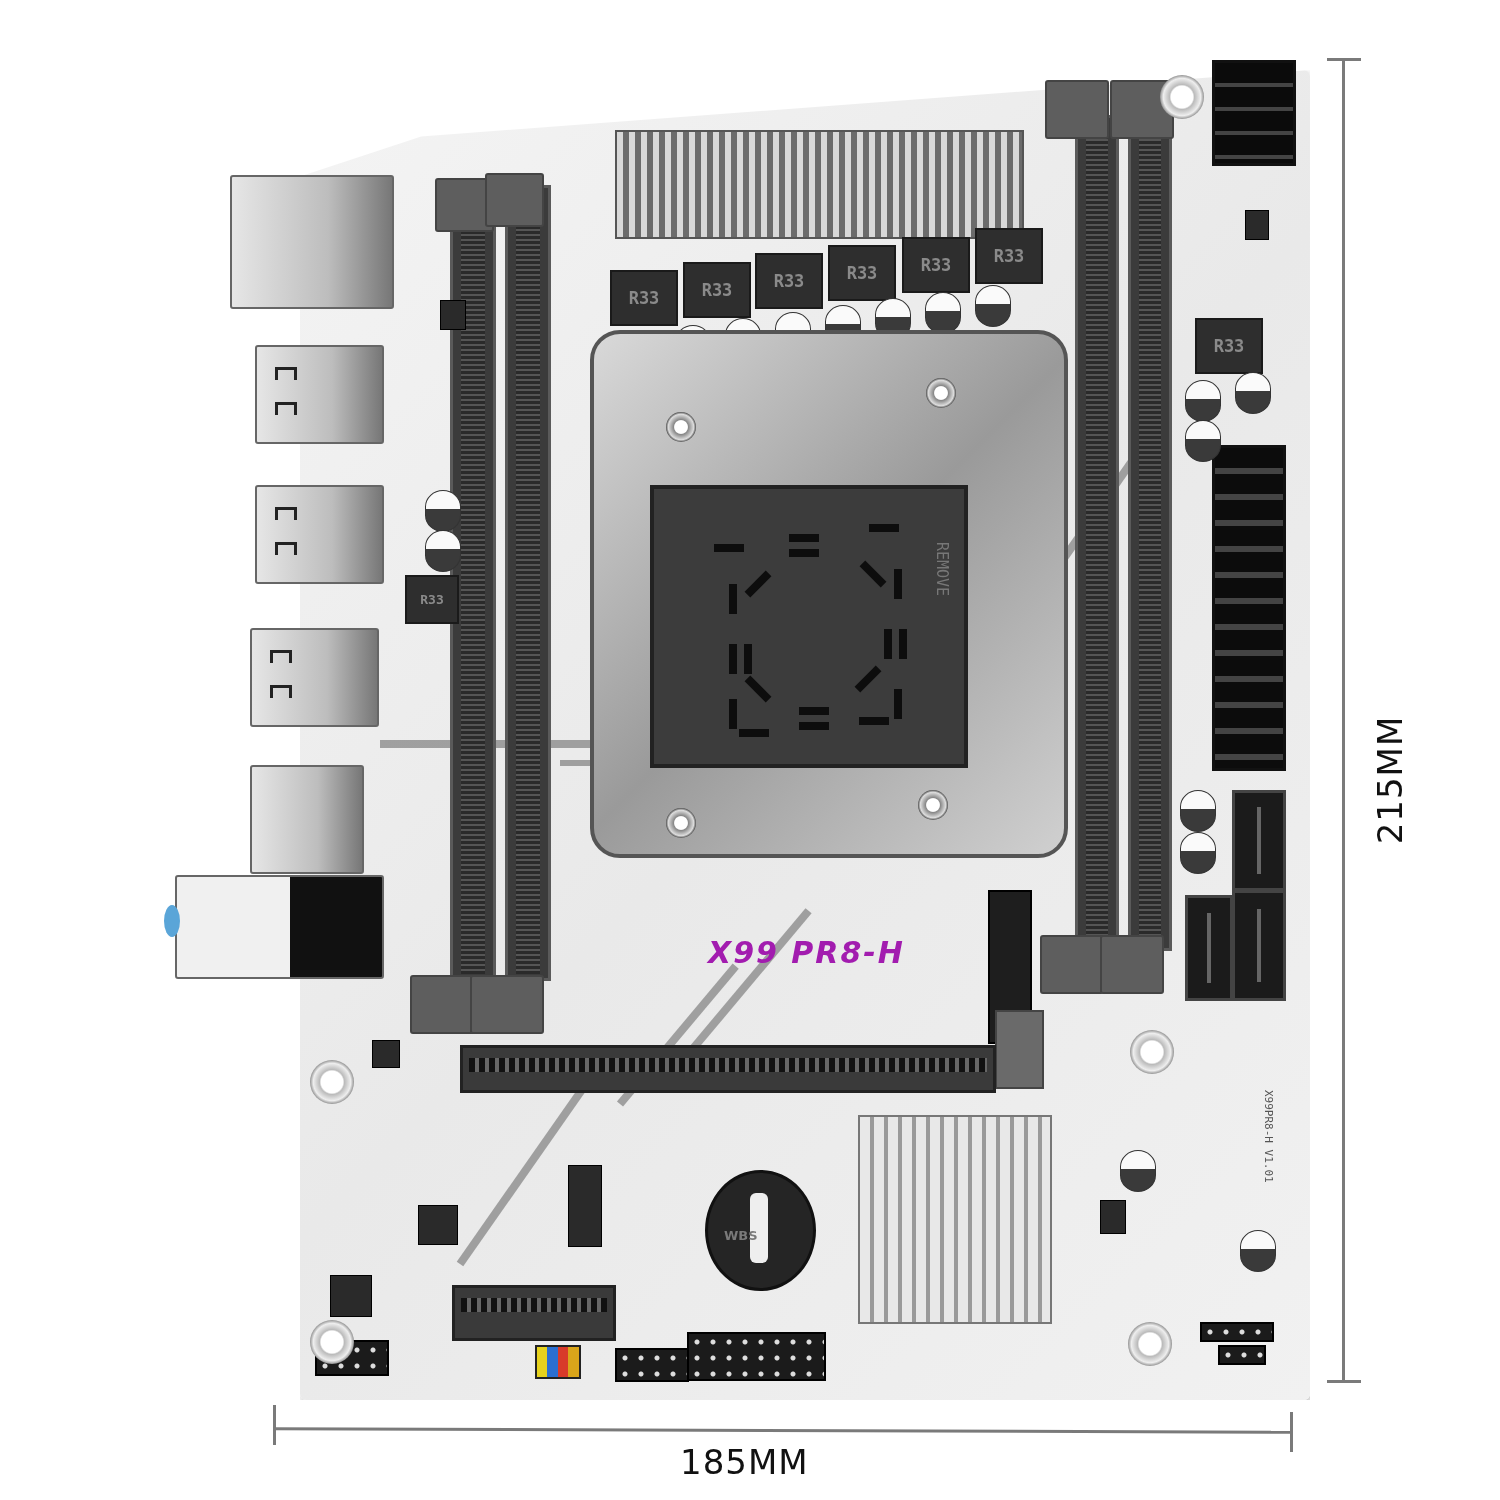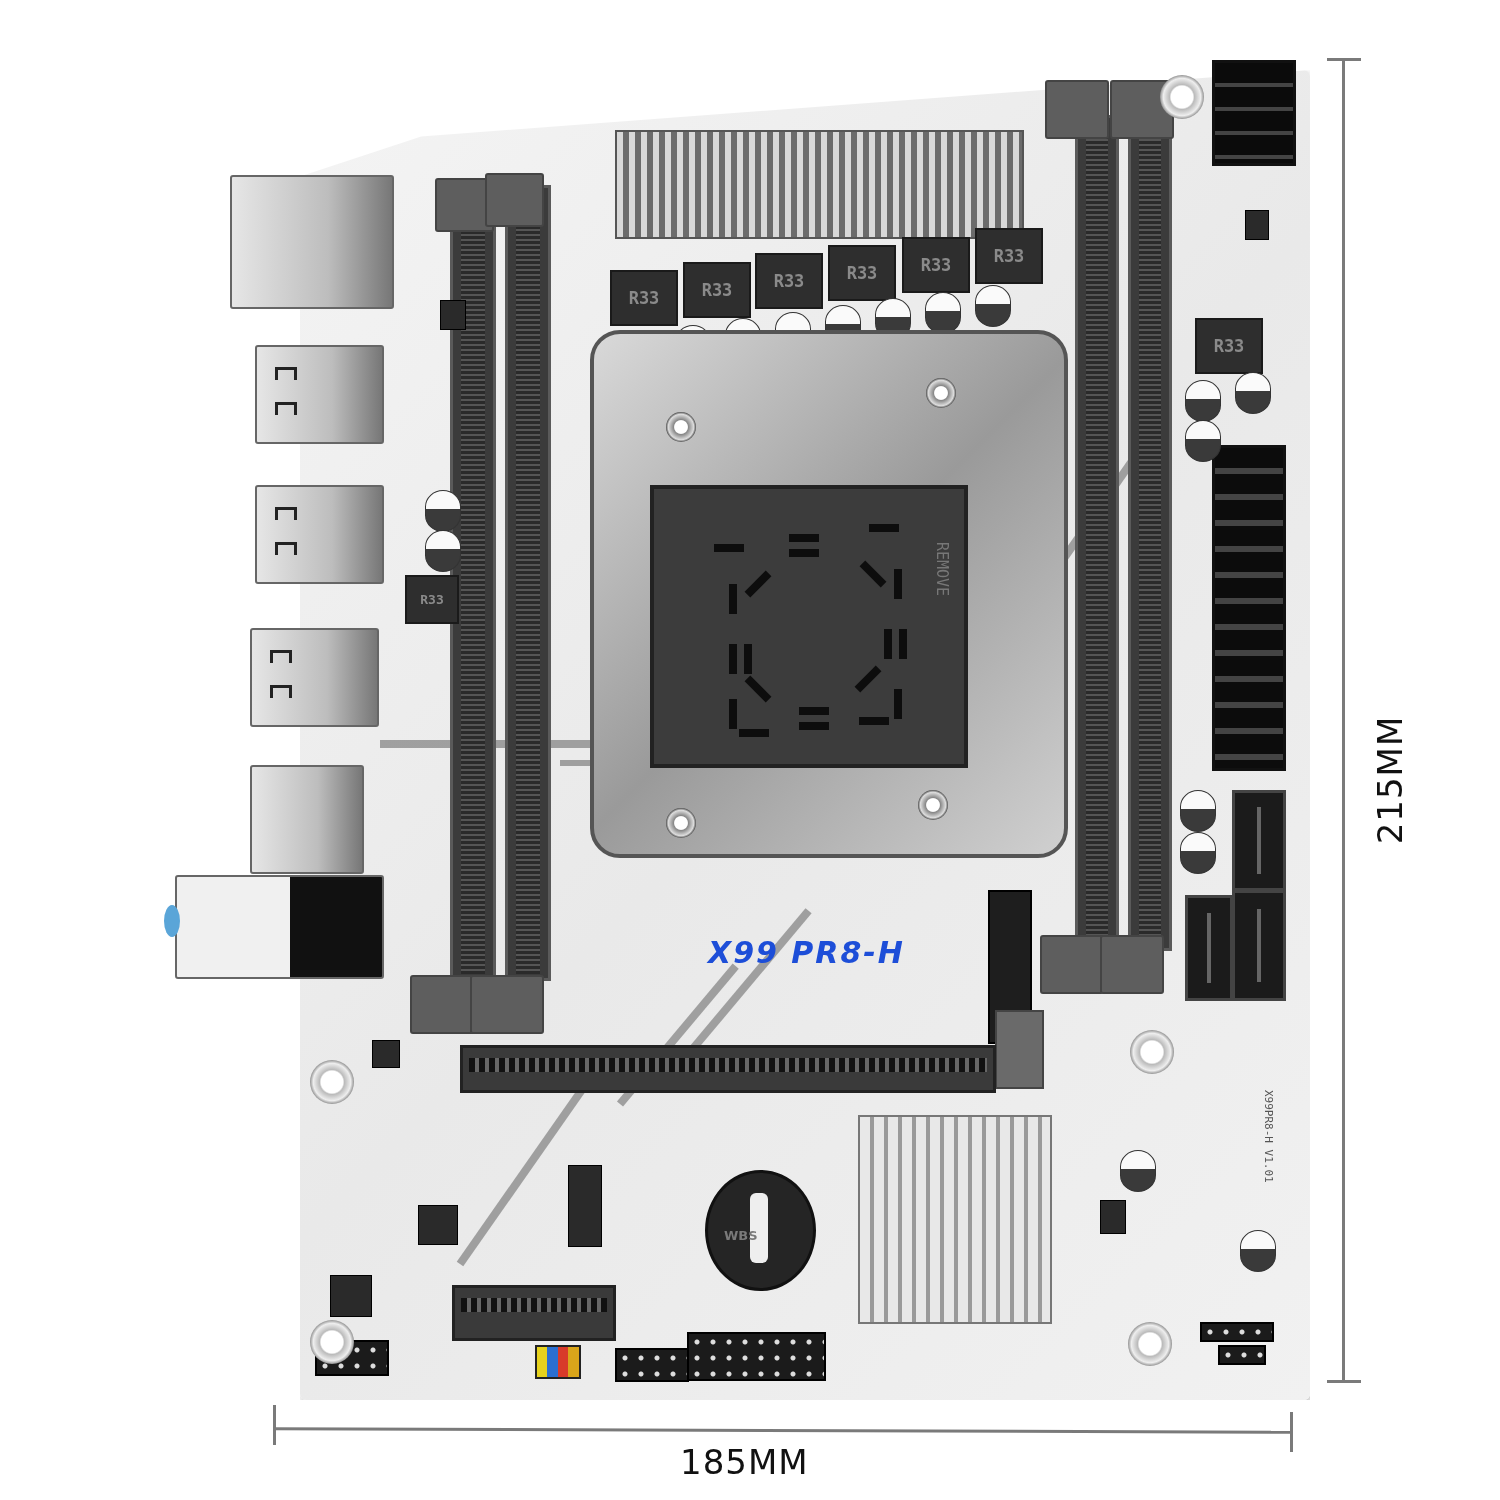--- a/index.html
+++ b/index.html
@@ -49,21 +49,21 @@
     background-image:repeating-linear-gradient(180deg,#0c0c0c 0 20px,#444 20px 26px);}
   .atx8{position:absolute;left:1212px;top:60px;width:78px;height:100px;background:#1d1d1d;border:3px solid #111;
     background-image:repeating-linear-gradient(180deg,#0b0b0b 0 20px,#444 20px 24px);}
   .sata{position:absolute;background:#1b1b1b;border:3px solid #444;}
   .sata::after{content:"";position:absolute;left:45%;top:15%;width:4px;height:70%;background:#666;}
   .header{position:absolute;background:#1b1b1b;border:2px solid #000;
     background-image:radial-gradient(circle,#ddd 2px,transparent 3px);background-size:16px 16px;}
   .chip{position:absolute;background:#2a2a2a;border:1px solid #000;}
   .mhole{position:absolute;width:44px;height:44px;border-radius:50%;background:radial-gradient(#fff 35%,#bbb 40%,#eee 60%,#999 70%);}
   .label{position:absolute;color:#555;font-family:"DejaVu Sans Mono",monospace;}
-  .model{position:absolute;left:708px;top:935px;font-size:30px;font-weight:bold;color:#1d4ed8;letter-spacing:2px;font-style:italic;}
+  .model{position:absolute;left:708px;top:935px;font-size:30px;font-weight:bold;color:#a21caf;letter-spacing:2px;font-style:italic;}
   .rev{position:absolute;left:1262px;top:1090px;font-size:11px;color:#555;writing-mode:vertical-rl;}
   .audio{position:absolute;left:535px;top:1345px;width:42px;height:30px;
     background:linear-gradient(90deg,#e6d21d 0 25%,#2b6fd1 25% 50%,#d83a2a 50% 75%,#d9a51a 75%);border:2px solid #222;}
 </style>
 </head>
 <body>
 
 <div class="dimline" style="left:1327px;top:58px;width:34px;height:3px;"></div>
 <div class="dimline" style="left:1342px;top:58px;width:3px;height:1325px;"></div>
 <div class="dimline" style="left:1327px;top:1380px;width:34px;height:3px;"></div>

